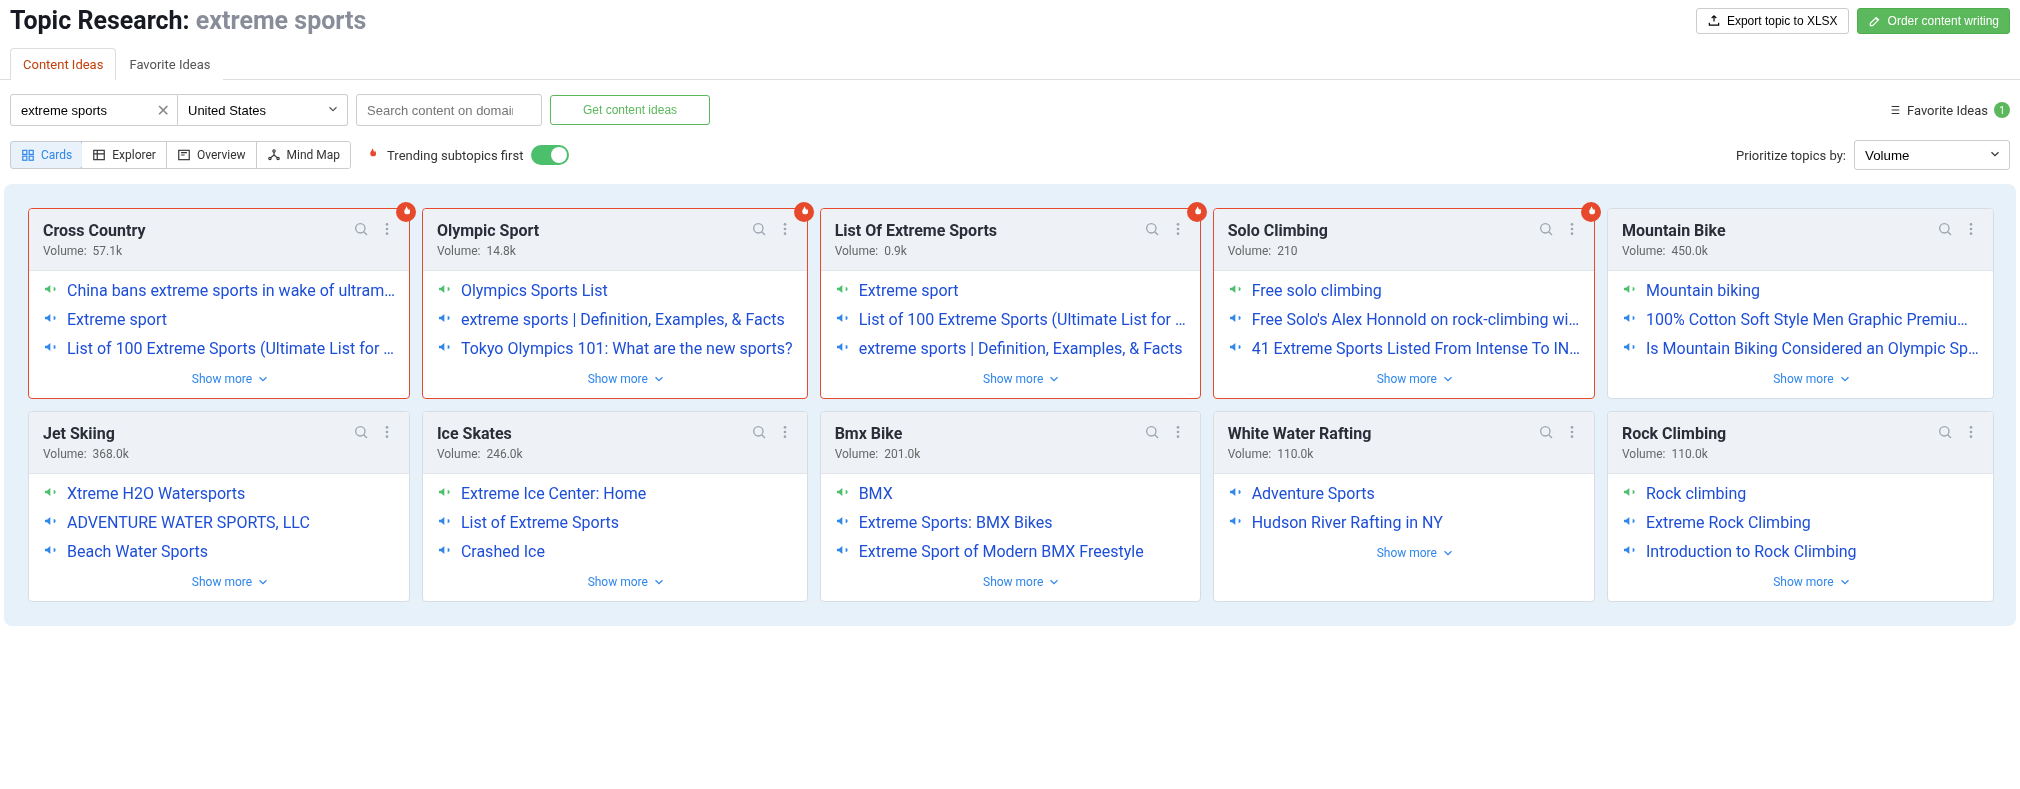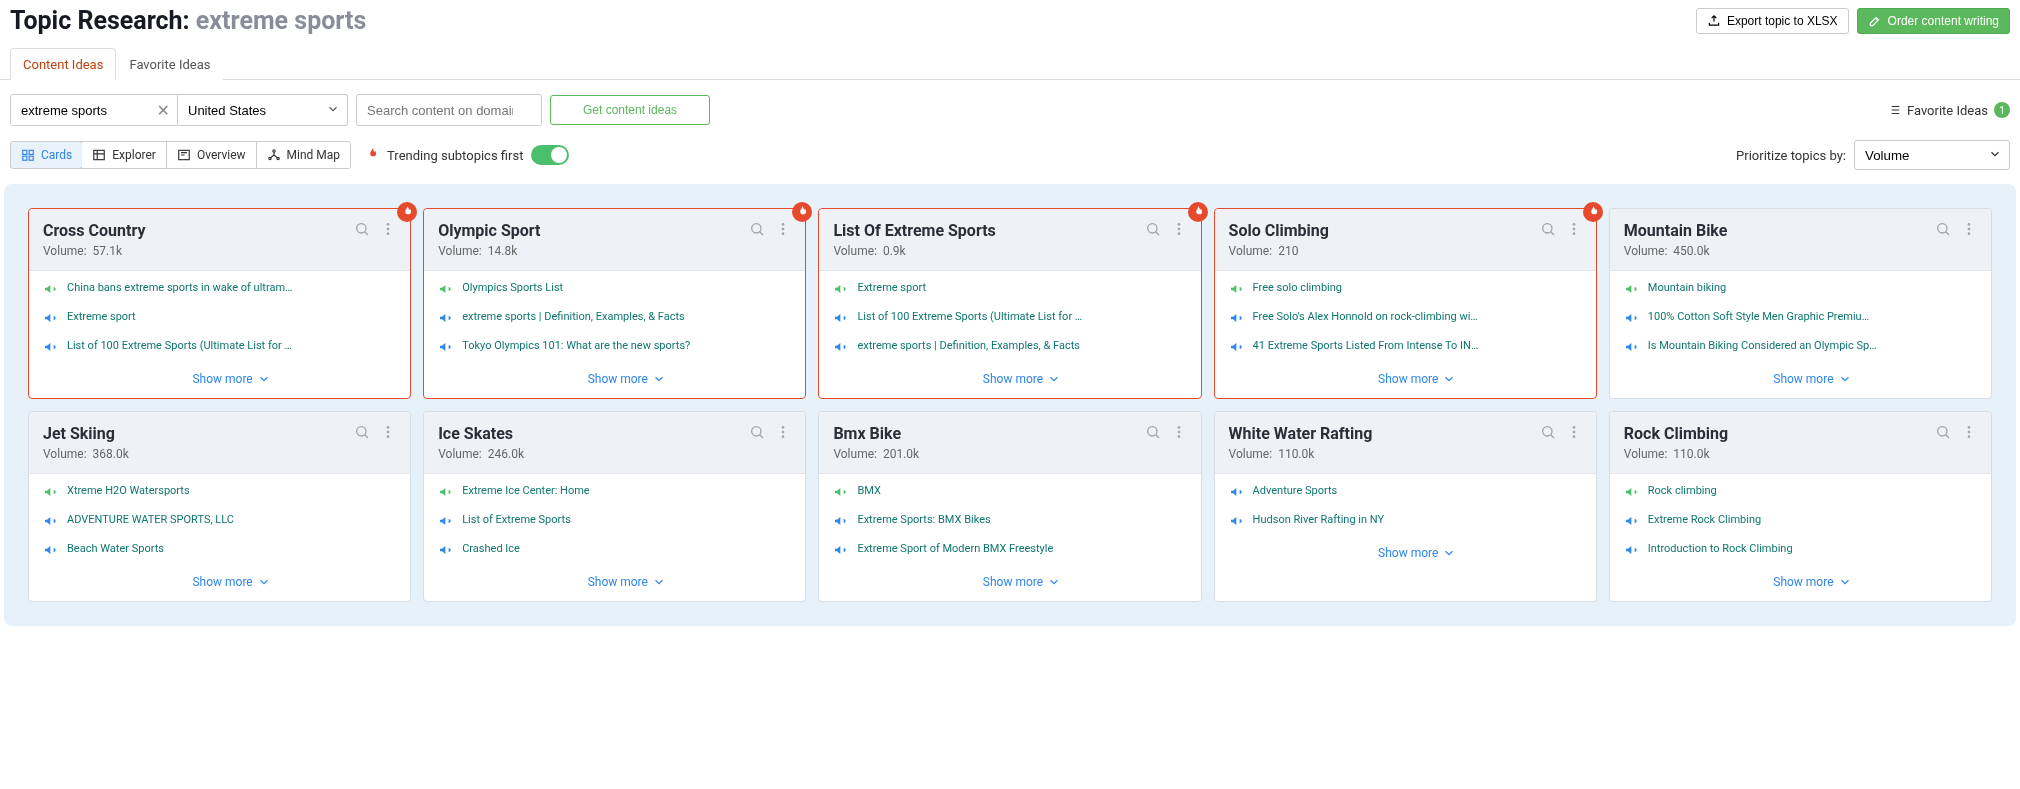--- a/index.html
+++ b/index.html
@@ -56,21 +56,21 @@
 .card-title-row { display:flex; align-items:center; }
 .card-title { font-size:16px; font-weight:700; color:#2b2e38; flex:1; white-space:nowrap; overflow:hidden; text-overflow:ellipsis;}
 .head-icons { display:flex; gap:10px; color:#9ea4af;}
 .head-icons span{ cursor:pointer; }
 .vol-row { display:flex; gap:6px; font-size:12px; color:#666; }
 .flame-badge { position:absolute; top:-7px; right:-7px; width:20px; height:20px; background:#e6492b; border-radius:50%; display:flex; align-items:center; justify-content:center; color:#fff; font-size:11px;}
 .card-body { padding:10px 14px 6px 14px; display:flex; flex-direction:column; gap:10px; }
 .item-row { display:flex; gap:8px; align-items:flex-start; }
 .icon-mega { color:#4bbf6b; flex-shrink:0;}
 .icon-link { color:#2f86eb; flex-shrink:0;}
-.item-text { font-size:11px; color:#0f766e; white-space:nowrap; overflow:hidden; text-overflow:ellipsis; }
+.item-text { font-size:16px; color:#1d4ed8; white-space:nowrap; overflow:hidden; text-overflow:ellipsis; }
 .show-more { text-align:center; padding:8px 0 12px 0; color:#2f86eb; font-size:12px; cursor:pointer; display:flex; justify-content:center; align-items:center; gap:4px;margin-left:24px;}
 
 
 svg.ic { width:14px; height:14px; flex-shrink:0; }
 svg.ic16 { width:16px; height:16px; }
 </style>
 </head>
 <body>
 
 <div class="header-row">

